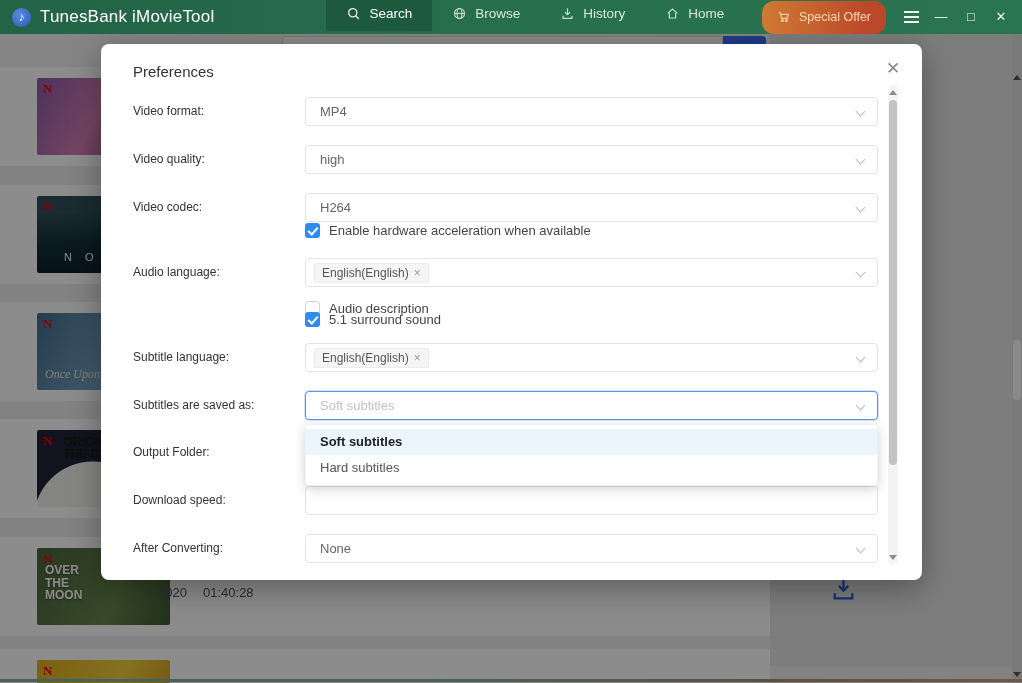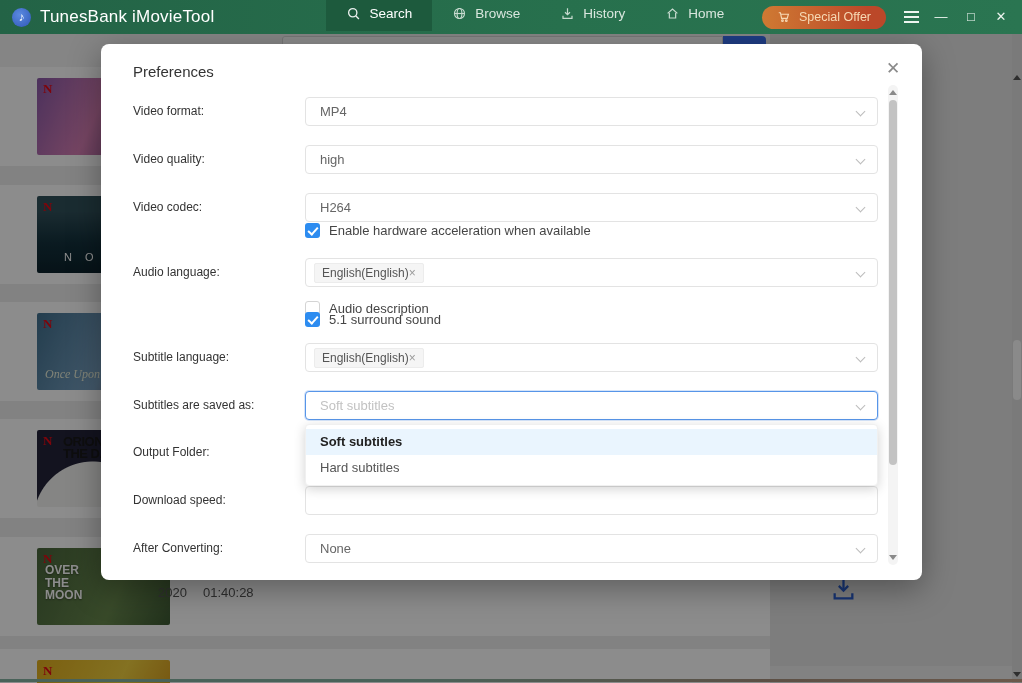--- a/index.html
+++ b/index.html
@@ -14,21 +14,21 @@
   .logo { width:19px; height:19px; border-radius:50%;
     background:radial-gradient(circle at 40% 35%,#5b8ae0,#2f57b8);
     color:#fff; font-size:12px; line-height:19px; text-align:center; margin:0 9px 0 12px; }
   .app-title { font-size:17px; color:#fff; letter-spacing:.2px; }
   .nav { display:flex; height:41px; margin-left:112px; }
   .nav-item { display:flex; align-items:center; gap:8px; padding:0 20px; height:34px;
     font-size:13.5px; color:#d9e6de; cursor:pointer; }
   .nav-item.active { background:#1d5a3d; color:#fff; }
   .nav-item svg { opacity:.9; }
   .offer-pill { margin-left:auto; display:flex; align-items:center; gap:8px;
-    height:23px; padding:0 15px; border-radius:12px;
+    height:33px; padding:0 15px; border-radius:12px;
     background:linear-gradient(90deg,#cf7a33,#bb4829 85%);
     color:#f7d9b4; font-size:12.5px; }
   .win-ctrls { display:flex; align-items:center; gap:0; margin:0 6px 0 10px; }
   .win-btn { width:30px; text-align:center; color:#eef5f0; font-size:13px; line-height:34px; }
   .hamburger { width:30px; display:flex; flex-direction:column; gap:3px; align-items:center; }
   .hamburger i { display:block; width:15px; height:2px; background:#eef5f0; }
 
   
   .page { position:absolute; top:34px; left:0; width:1022px; height:649px;
     background:#ededed; z-index:1; }
@@ -82,21 +82,21 @@
   .modal-close { position:absolute; right:18px; top:14px; font-size:17px; color:#8a8a8a;
     width:22px; height:22px; text-align:center; line-height:22px; cursor:pointer; }
   .f-label { position:absolute; left:32px; font-size:12px; font-weight:normal; color:#333; }
   .sel { position:absolute; left:204px; width:573px; height:29px; background:#fff;
     border:1px solid #e3e3e3; border-radius:4px; font-size:13px; color:#666;
     display:flex; align-items:center; padding:0 14px; }
   .sel.focused { border-color:#5795e8; box-shadow:0 0 0 1px rgba(87,149,232,.25); }
   .sel .ph { color:#c2c2c2; }
   .chev { position:absolute; right:13px; top:10px; width:7px; height:7px;
     border-right:1.5px solid #bcbcbc; border-bottom:1.5px solid #bcbcbc; transform:rotate(45deg); }
-  .chip { display:inline-flex; align-items:center; background:#f5f5f5;
+  .chip { display:inline-flex; align-items:center; gap:5px; background:#f5f5f5;
     border:1px solid #ececec; border-radius:2px; padding:2px 7px; font-size:12px; color:#555;
     margin-left:-6px; }
   .chip .x { color:#9a9a9a; font-size:12px; cursor:pointer; }
   .cbrow { position:absolute; left:204px; display:flex; align-items:center; gap:9px;
     font-size:13px; color:#454545; }
   .cb { width:15px; height:15px; border-radius:3px; flex:0 0 auto; position:relative; }
   .cb.on { background:#2d8cf0; }
   .cb.on::after { content:""; position:absolute; left:4.5px; top:1.5px; width:4px; height:8px;
     border-right:2px solid #fff; border-bottom:2px solid #fff; transform:rotate(42deg); }
   .cb.off { background:#fff; border:1px solid #d4d4d4; }

